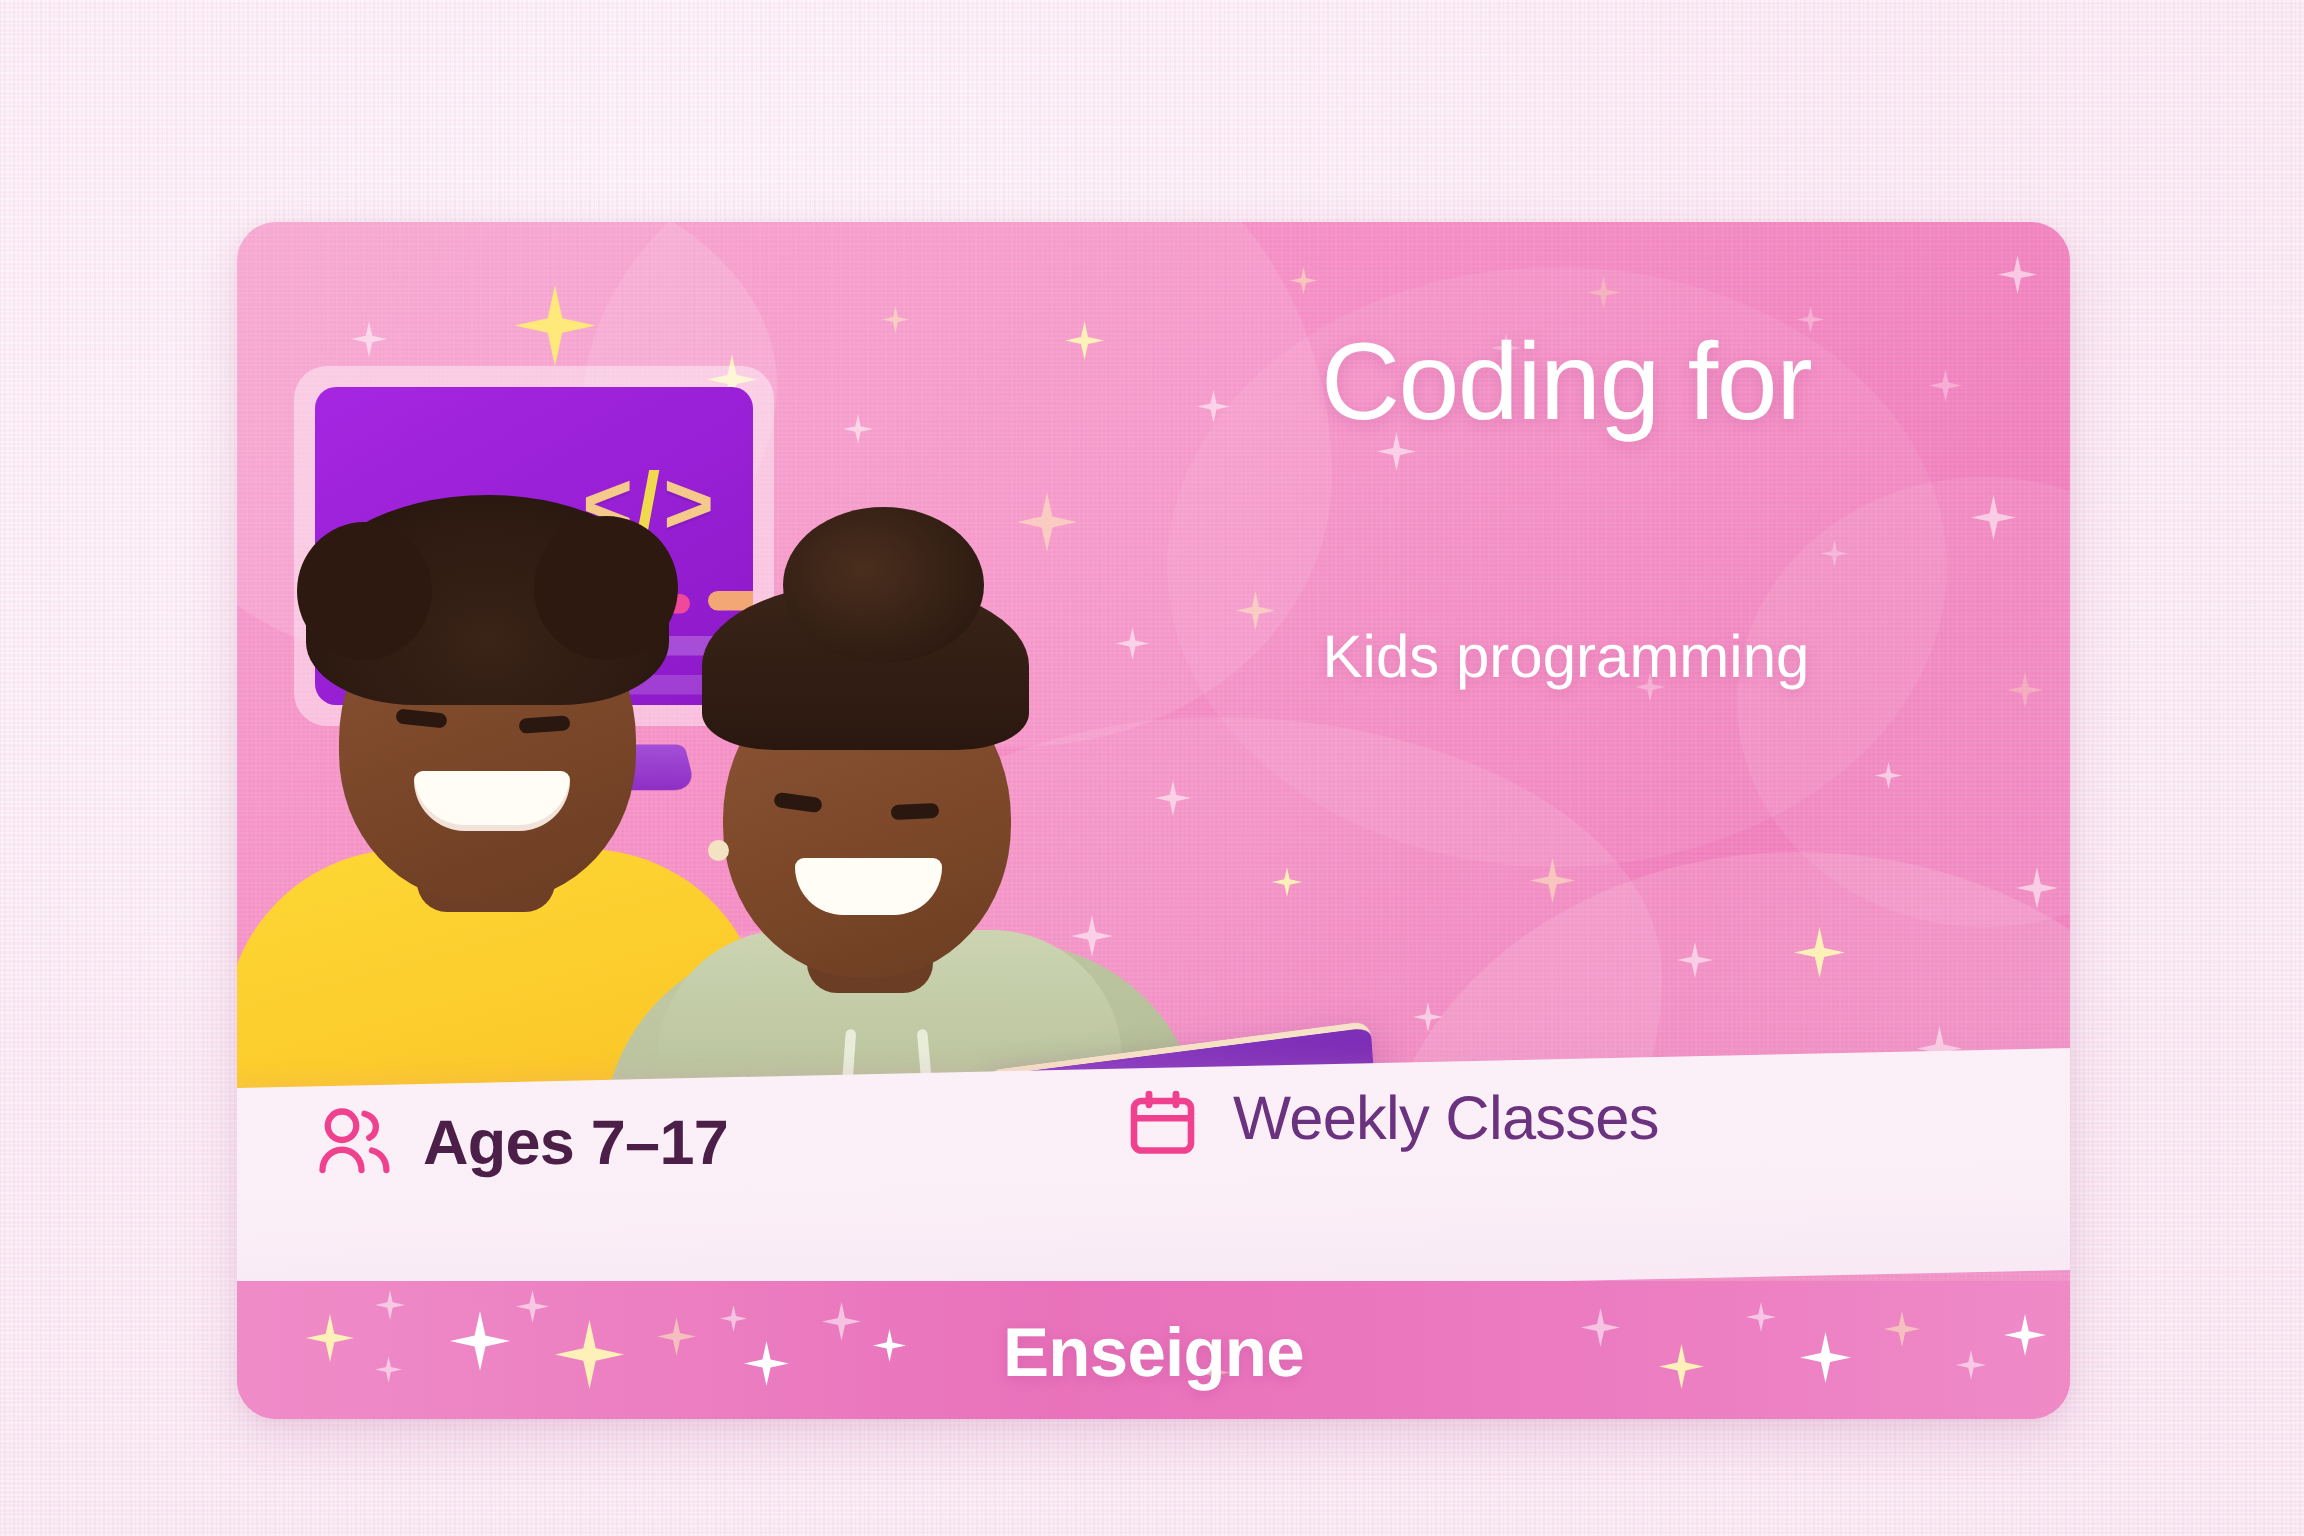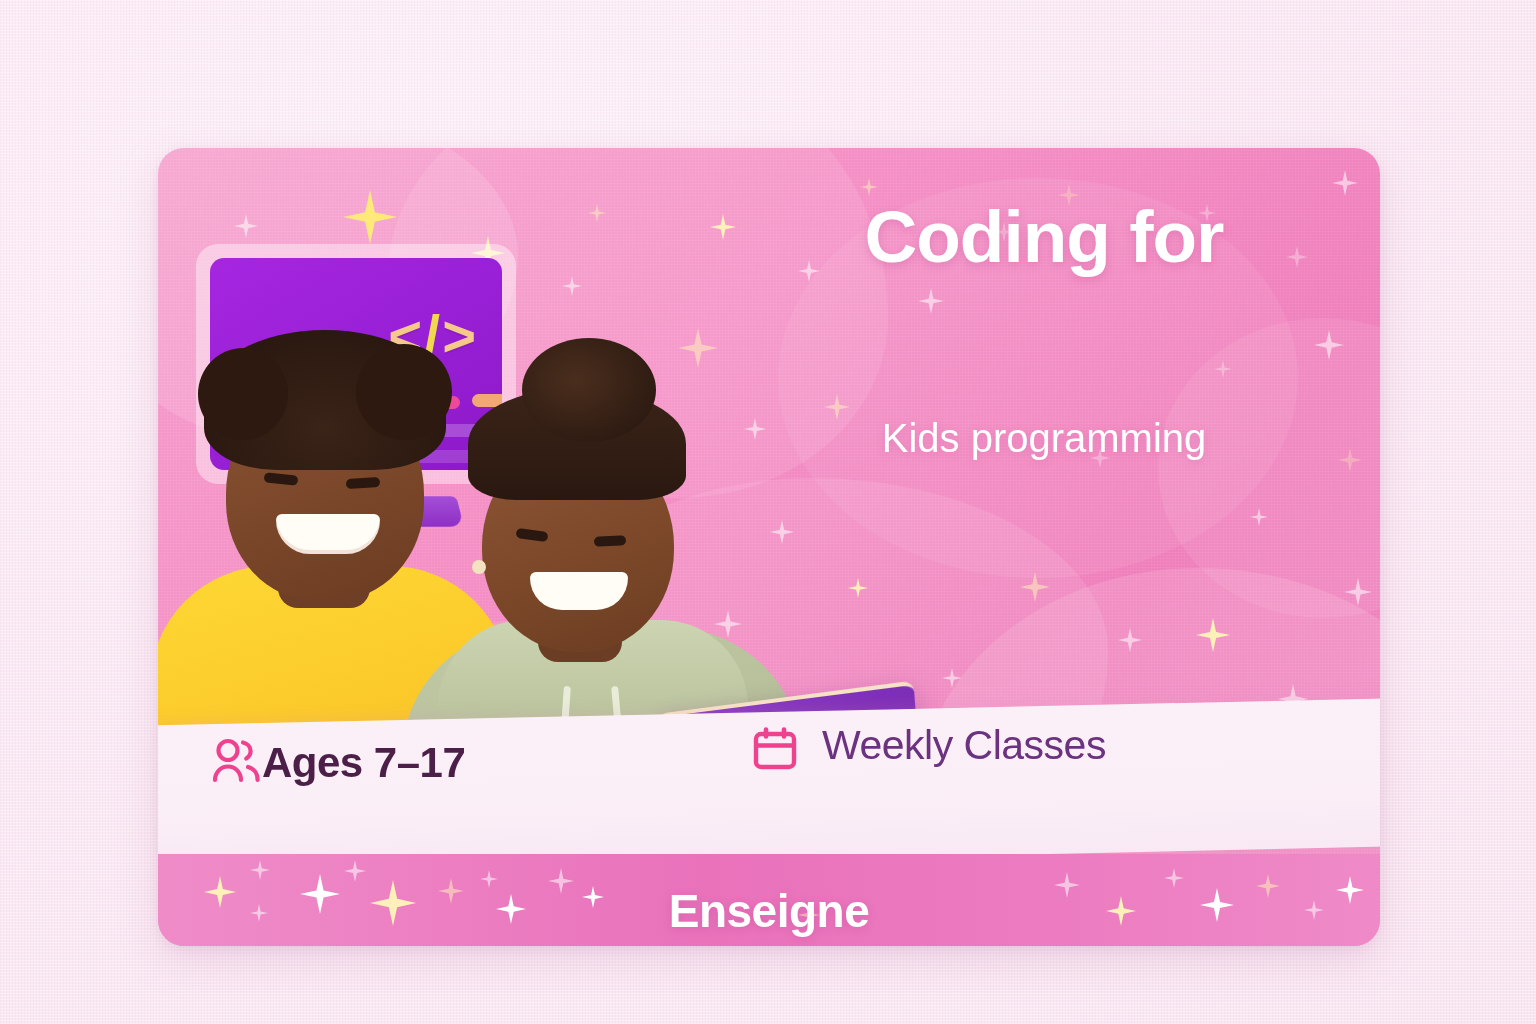--- a/index.html
+++ b/index.html
@@ -223,27 +223,27 @@
   }
   .laptop .emb{
     position:absolute; left:56px; top:48px;
     font-size:72px; font-weight:700; letter-spacing:1px;
     color:rgba(190,110,230,.55);
     font-family:"Liberation Sans", sans-serif;
   }
 
   
   .headline{
-    position:absolute; right:56px; top:52px;
+    position:absolute; right:56px; top:70px;
     width:560px;
     text-align:center;
     color:#ffffff;
     font-size:73px;
     line-height:1.02;
-    font-weight:700;
+    font-weight:400;
     letter-spacing:-1px;
     text-shadow:0 3px 10px rgba(190,70,150,.30);
   }
   .headline .l2{ display:block; margin-top:10px; }
   .subline{
     position:absolute; right:56px; top:264px;
     width:560px;
     text-align:center;
     color:#ffffff;
     font-size:40px;
@@ -258,21 +258,21 @@
     background:linear-gradient(180deg,#fbf0f8 0%,#fbeff7 55%,#f8e9f4 100%);
     transform:rotate(-1.25deg) scaleX(1.12);
     transform-origin:center;
     box-shadow:0 -2px 14px rgba(220,140,190,.18);
   }
   .band-content{
     position:absolute; left:0; bottom:86px; width:100%; height:148px;
   }
   .info{
     position:absolute;
-    display:flex; align-items:center; 
+    display:flex; gap:20px;
   }
   .info.ages{ left:54px; top:26px; }
   .info.classes{ left:594px; top:8px; align-items:flex-start; gap:24px; }
   .info-text{
     color:#4b1f47;
     font-size:42px;
     font-weight:700;
     letter-spacing:-.5px;
     white-space:nowrap;
   }
@@ -291,21 +291,20 @@
     overflow:hidden;
   }
   .brandbar .label{
     position:absolute; left:0; right:0; top:20px;
     text-align:center;
     color:#ffffff;
     font-size:46px;
     font-weight:700;
     letter-spacing:-.5px;
     text-shadow:0 2px 8px rgba(170,50,130,.25);
-    margin-top:10px;
   }
 </style>
 </head>
 <body>
 
 <div class="page-texture"></div>
 
 <div class="card">
 
   <div class="blob b1"></div>

